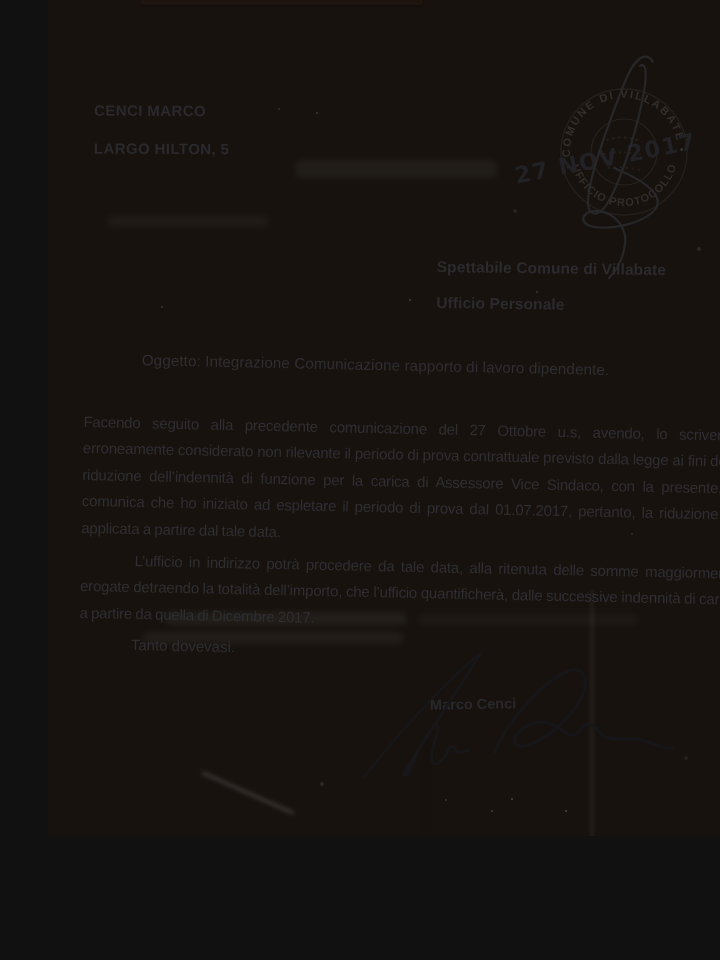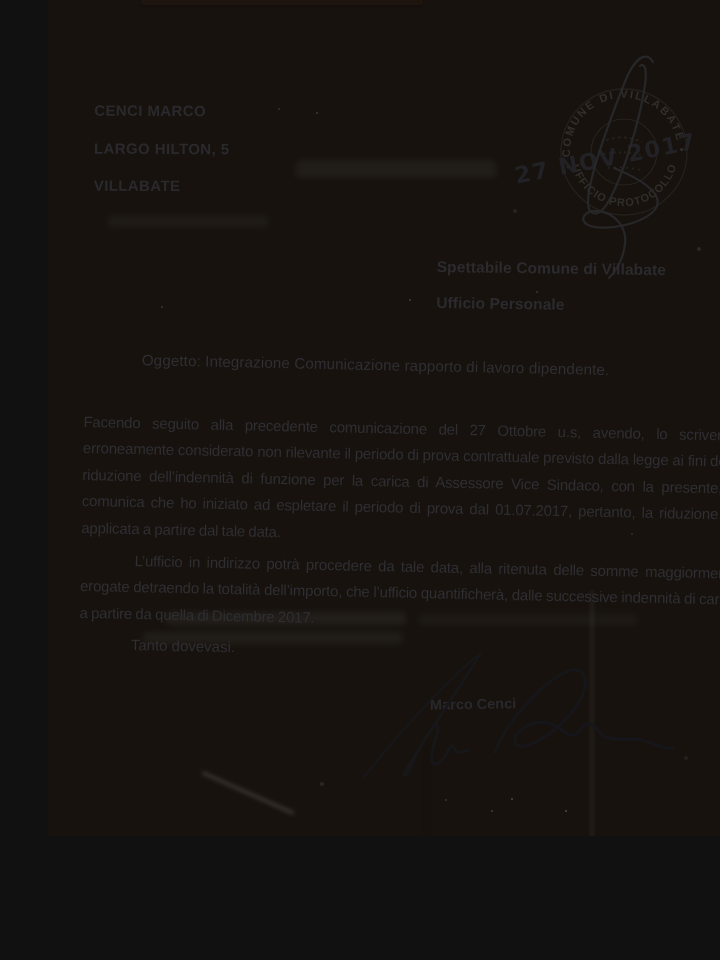--- a/index.html
+++ b/index.html
@@ -64,21 +64,20 @@
   <div class="ghost" style="left:60px;top:216px;width:160px;height:11px;opacity:.08;"></div>
   <div class="ghost" style="left:118px;top:612px;width:240px;height:13px;opacity:.10;"></div>
   <div class="ghost" style="left:95px;top:632px;width:260px;height:12px;opacity:.09;"></div>
   <div class="ghost" style="left:370px;top:614px;width:220px;height:11px;opacity:.06;"></div>
 
   <div class="specks"></div>
 
   <div class="block sender">
     <div>CENCI MARCO</div>
     <div>LARGO HILTON, 5</div>
-    <div>VILLABATE</div>
   </div>
 
   <svg class="stamp-svg" width="200" height="200" viewBox="0 0 200 200">
     <defs>
       <path id="arcTop" d="M 48.4 115.8 A 54 54 0 1 1 151.6 115.8" fill="none"></path>
       <path id="arcBottom" d="M 47.8 114.0 A 54 54 0 0 0 153.2 109.4" fill="none"></path>
     </defs>
     <circle cx="100" cy="100" r="63" fill="none" stroke="#57544d" stroke-width="1.3" opacity=".22"></circle>
     <circle cx="100" cy="100" r="33" fill="none" stroke="#57544d" stroke-width="1.2" opacity=".25"></circle>
     <g stroke="#57544d" opacity=".22" stroke-width="2">

